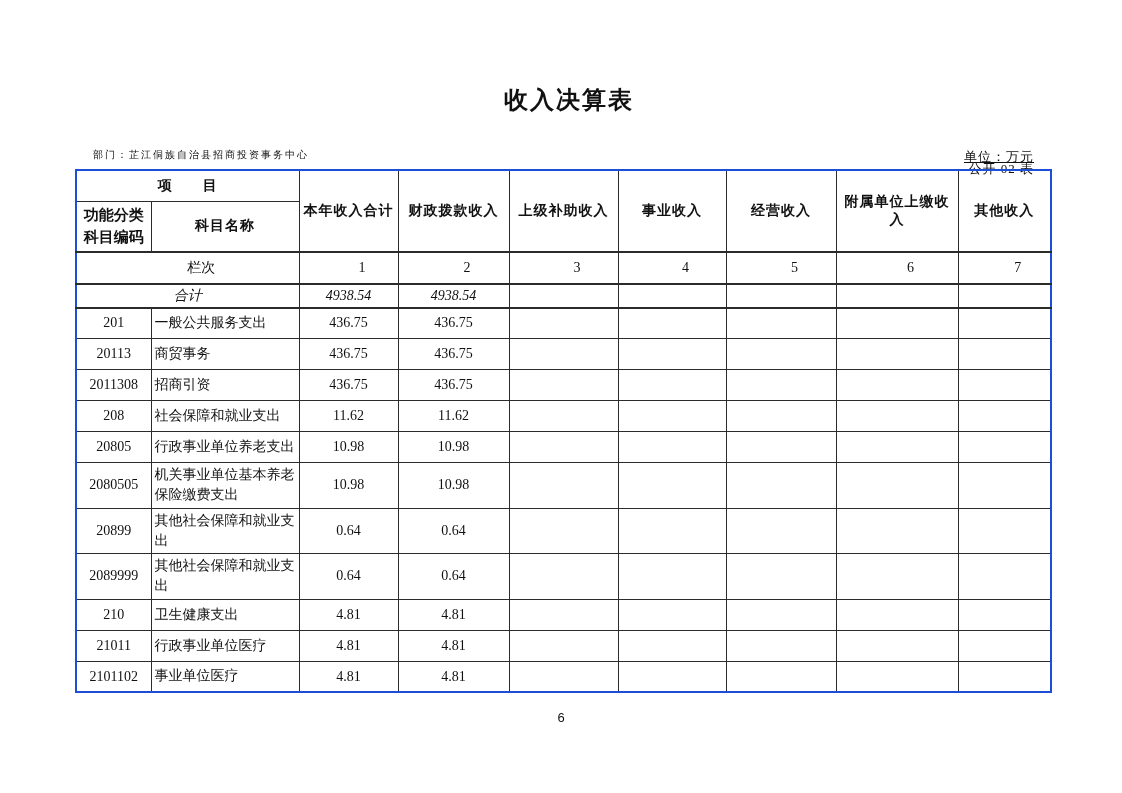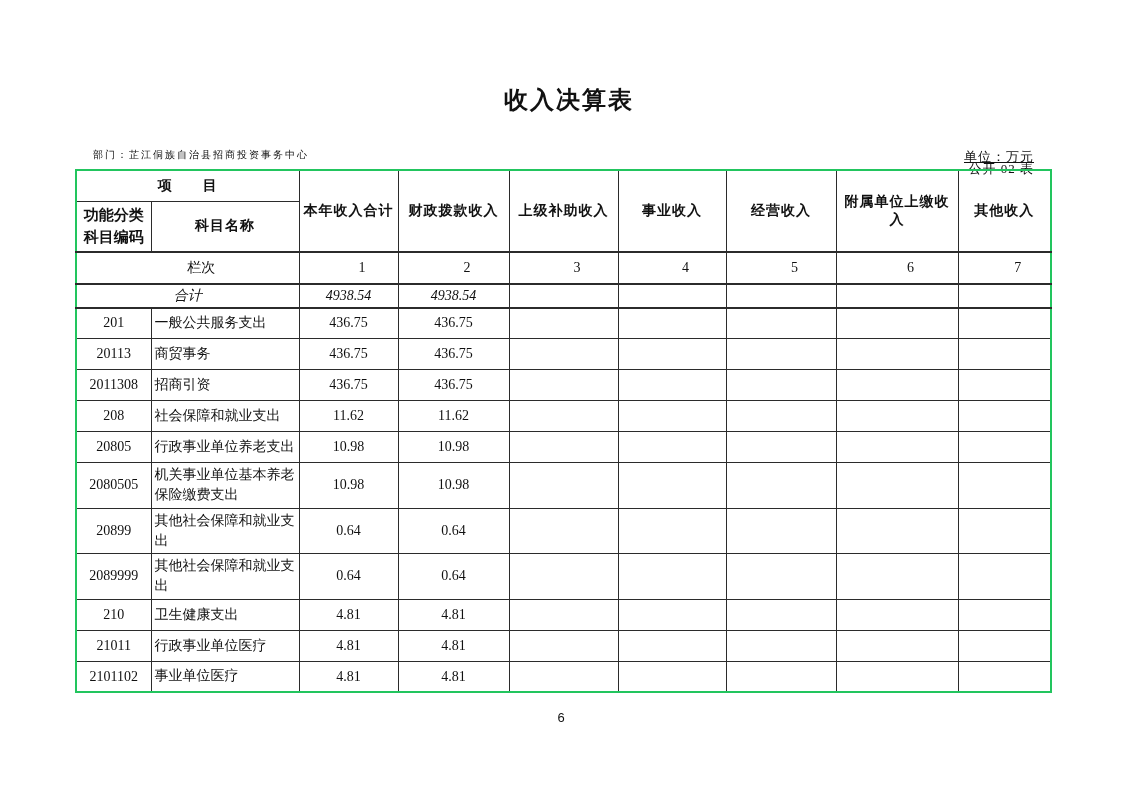--- a/index.html
+++ b/index.html
@@ -27,21 +27,21 @@
   }
   .unit-label {
     position:absolute; top:148px; right:88px;
     font-size:13px; letter-spacing:1px;text-decoration:underline;
   }
 
   table.income {
     position:absolute; top:169px; left:75px;
     width:975px;
     border-collapse:collapse; table-layout:fixed;
-    border:2px solid #22c55e;
+    border:2px solid #1d4ed8;
   }
   .income th, .income td {
     border:1px solid #2b2b2b;
     text-align:center; vertical-align:middle;
     font-size:14px; padding:2px 3px;
     overflow:hidden;
   }
   .income th { font-weight:bold; letter-spacing:1px; }
   .income th.th-code { font-size:15px; letter-spacing:0; line-height:1.5; }
 

